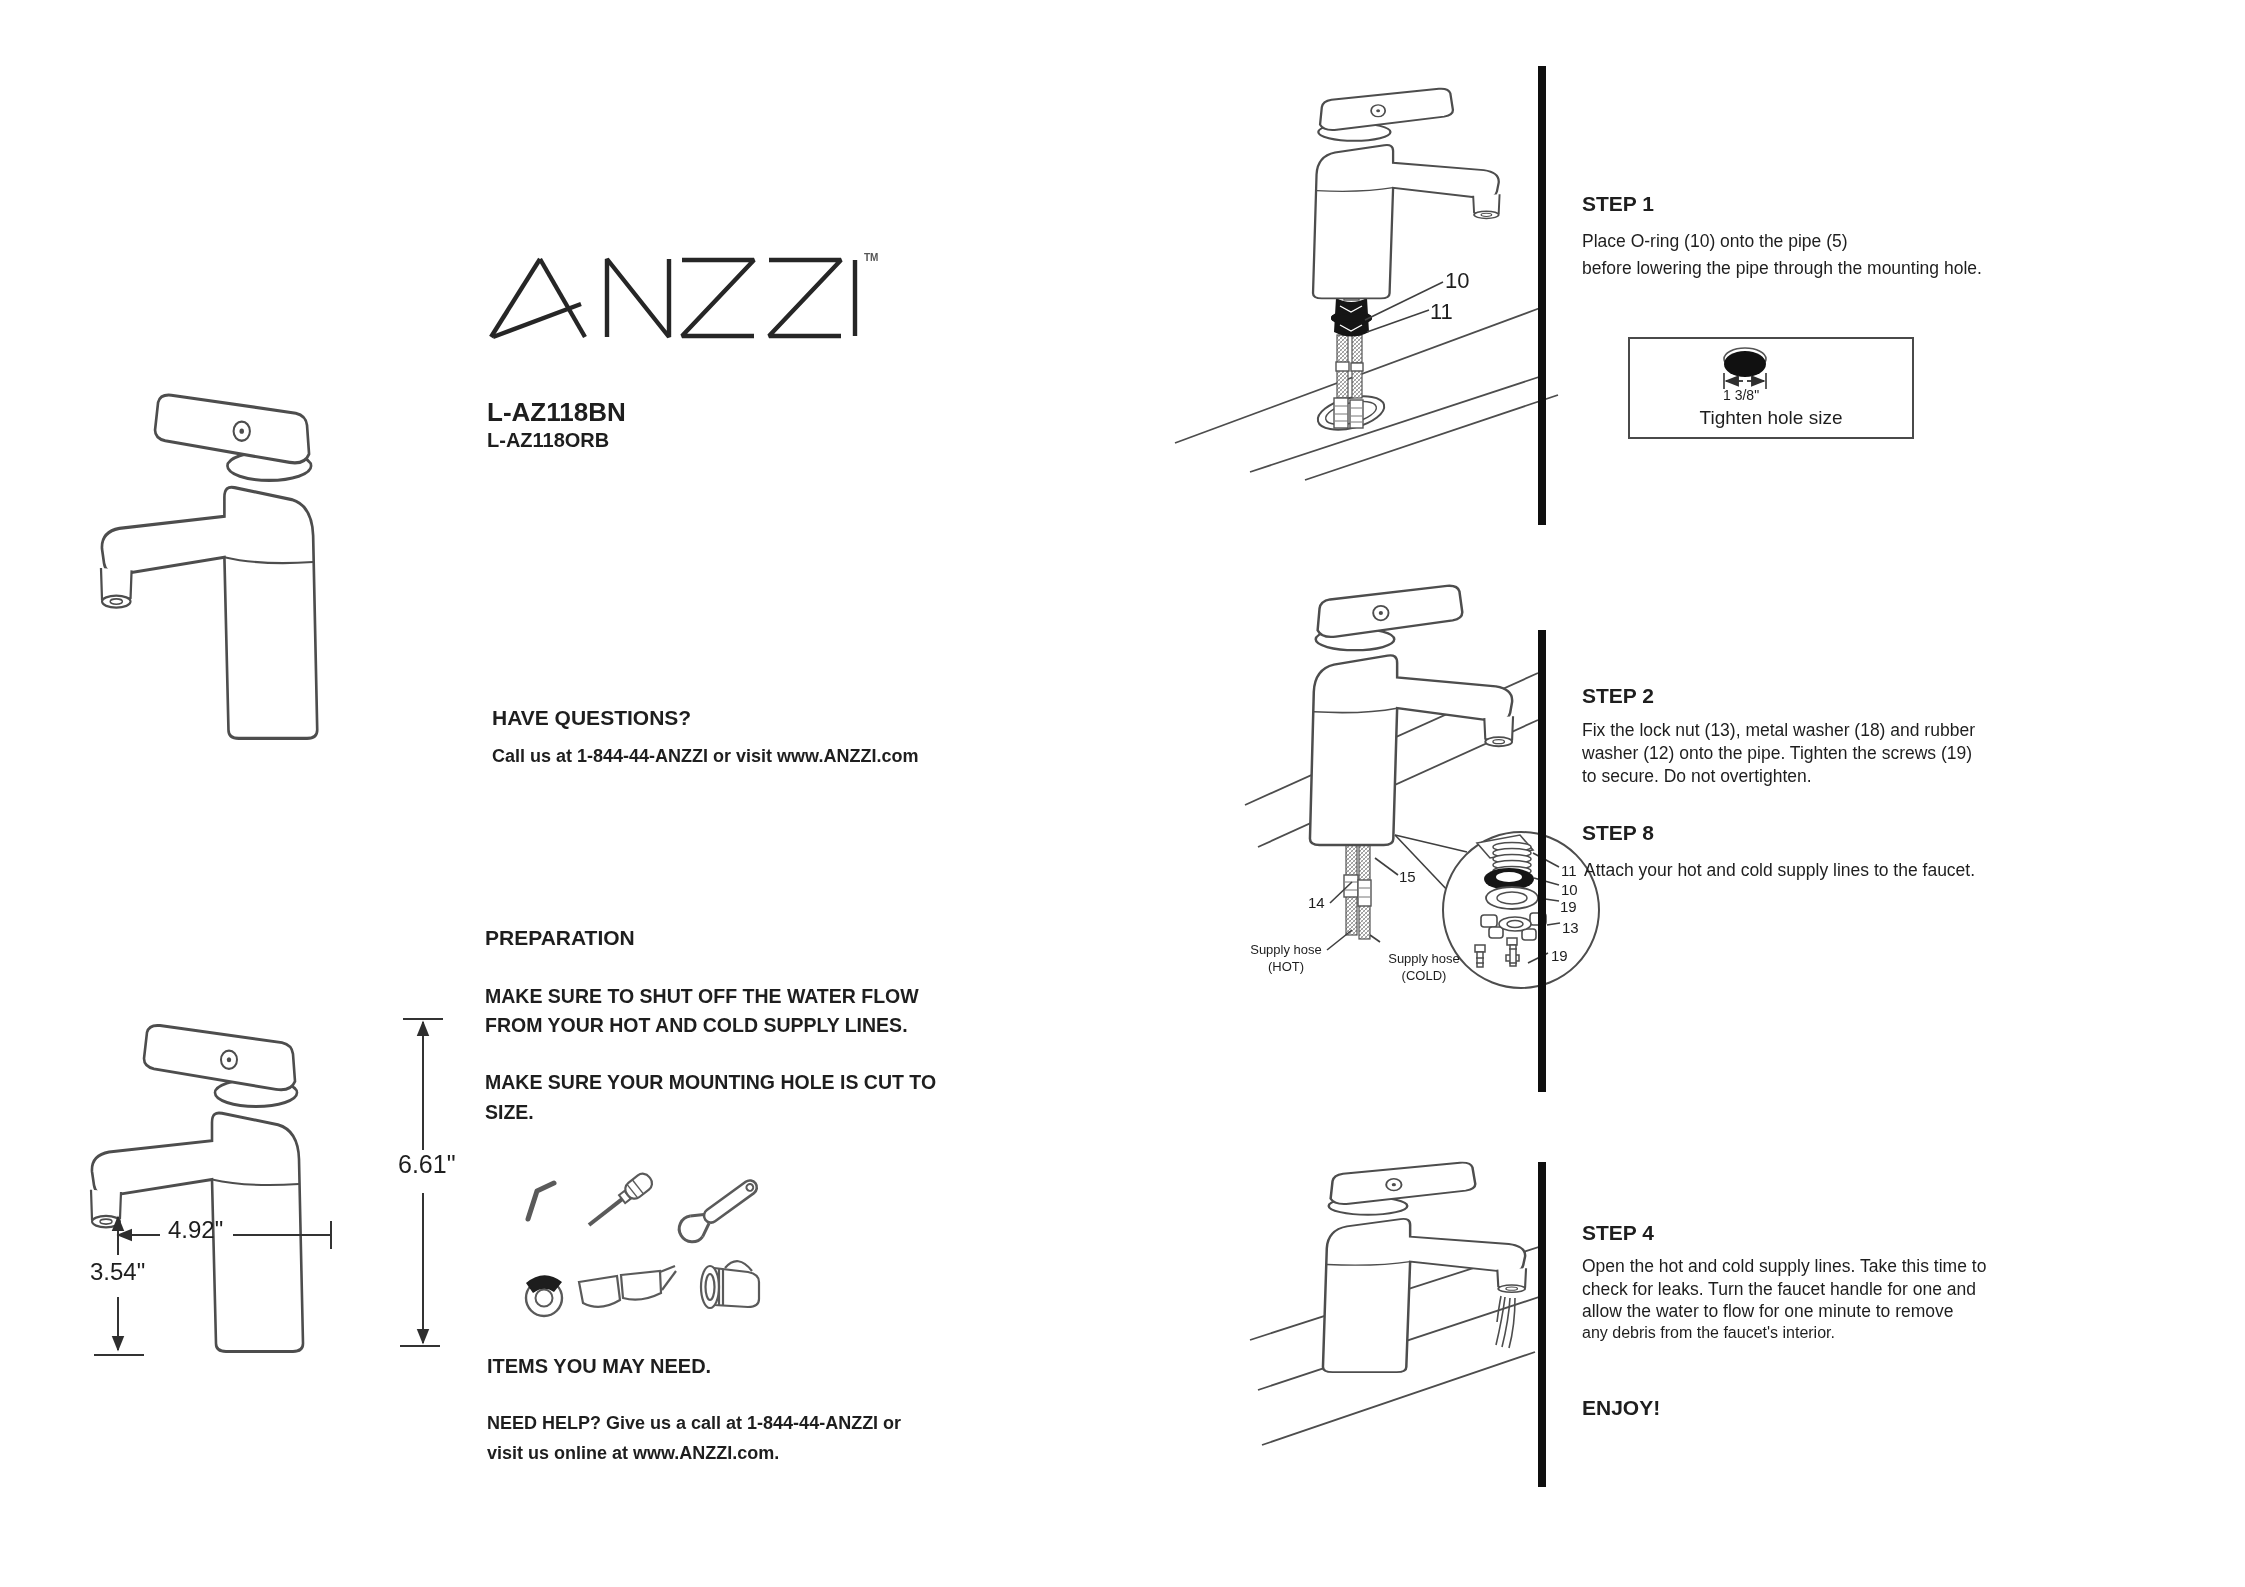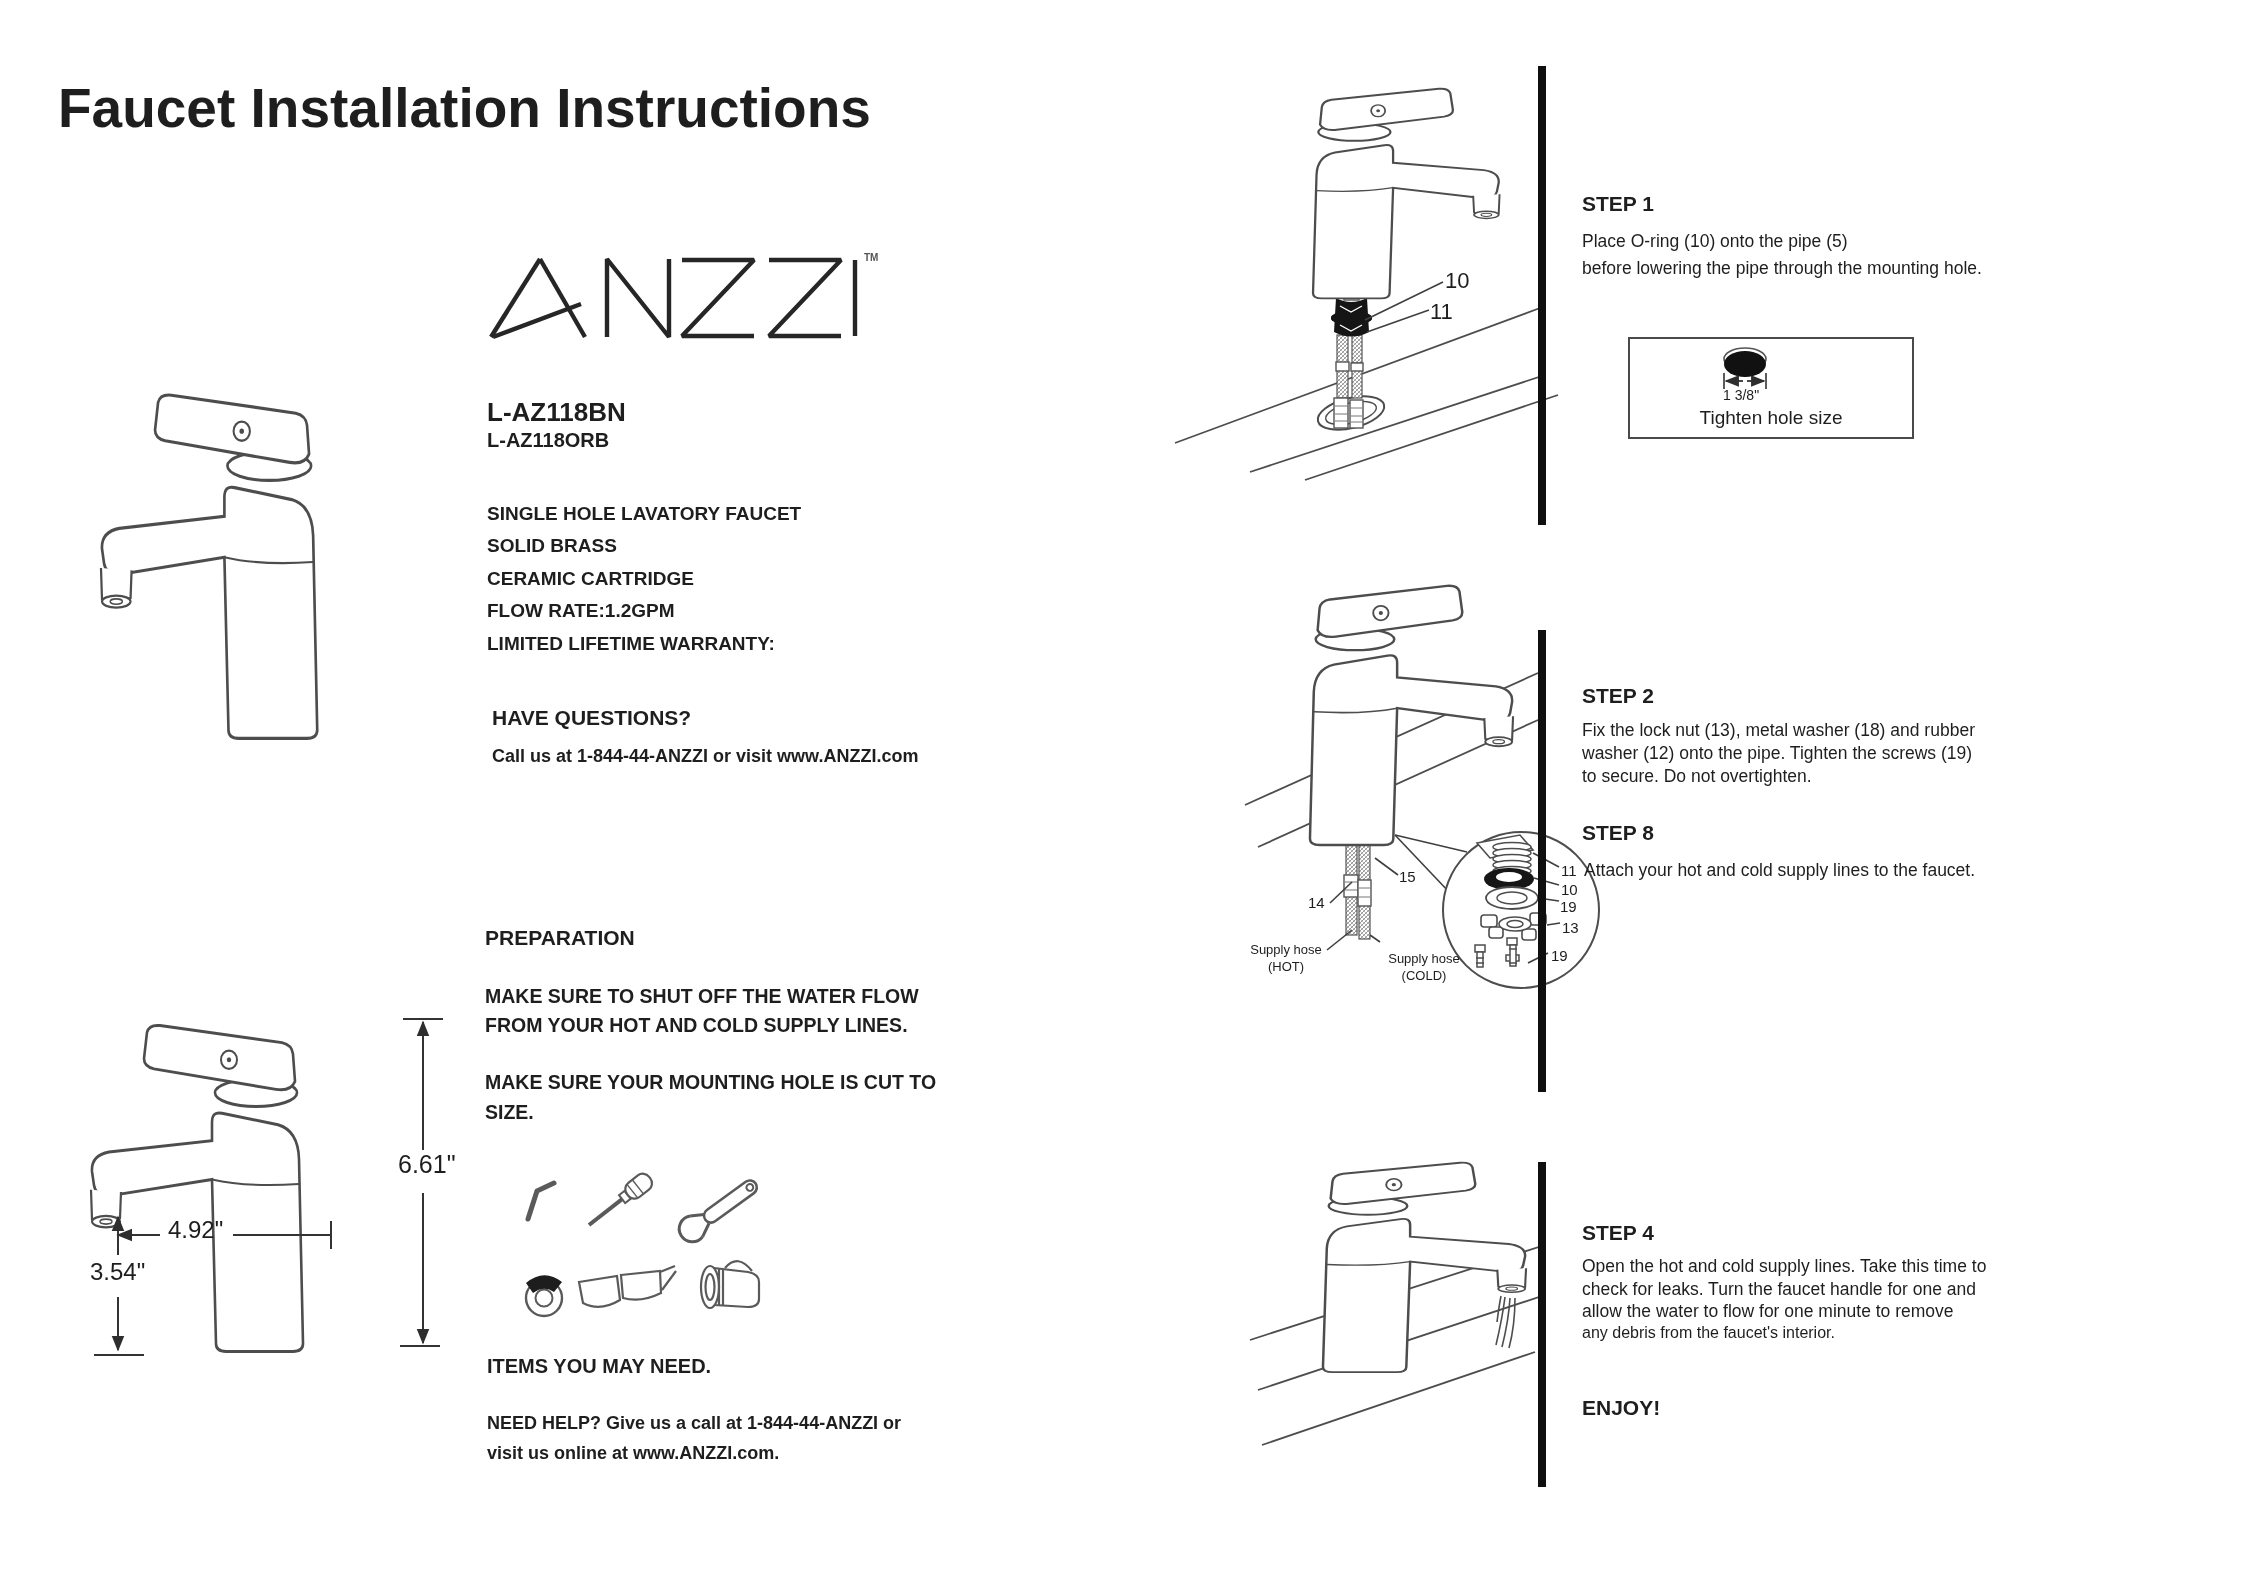--- a/index.html
+++ b/index.html
@@ -37,45 +37,37 @@
         <circle cx="163" cy="41" r="2.2" fill="#4d4d4d"></circle>
         <path d="M89,290 L93,128 Q94,103 114,98 L170,88 Q180,86 180,96 L180,112 L283,122 Q301,125 300,139 L298,151 Q296,162 280,160 L180,146 L176,290 Q176,297 166,297 L99,297 Q89,297 89,290 Z" fill="#fff" stroke="#4d4d4d" stroke-width="2.6"></path>
         <path d="M180,146 Q145,153 93,150" fill="none" stroke="#4d4d4d" stroke-width="1.8"></path>
         <path d="M271,157 L272,180 Q286,188 300,181 L301,155" fill="#fff" stroke="#4d4d4d" stroke-width="2.2"></path>
         <ellipse cx="286" cy="183" rx="14" ry="5" fill="#fff" stroke="#4d4d4d" stroke-width="2"></ellipse>
         <ellipse cx="286" cy="183" rx="6" ry="2.2" fill="none" stroke="#4d4d4d" stroke-width="1.4"></ellipse>
       </g>
     </defs>
   </svg>
 
-  <div class="abs b ws" style="left:58px;top:76px;font-size:55px;">Faucet Installation Instructions</div>
 
   <svg class="diag" style="left:488px;top:256px;" width="372" height="84" viewBox="0 0 372 84">
     <g stroke="#262626" stroke-width="4.4" fill="none" stroke-linejoin="bevel">
       <path d="M52,3 L3,81"></path>
         <path d="M52,3 L97,81"></path>
         <path d="M5,81 L93,48"></path>
       <path d="M119,81 L119,3 L181,81 L181,3"></path>
       <path d="M194,4 L266,4 L194,80 L266,80"></path>
       <path d="M281,4 L353,4 L281,80 L353,80"></path>
       <path d="M367,4 L367,80"></path>
     </g>
   </svg>
   <div class="abs b" style="left:864px;top:252px;font-size:10px;color:#555;">TM</div>
 
   <div class="abs b ws" style="left:487px;top:397px;font-size:26px;">L-AZ118BN</div>
   <div class="abs b ws" style="left:487px;top:429px;font-size:20px;">L-AZ118ORB</div>
 
-  <div class="abs" style="left:487px;top:498px;font-size:19px;font-weight:700;line-height:32.4px;">
-    <div>SINGLE HOLE LAVATORY FAUCET</div>
-    <div>SOLID BRASS</div>
-    <div>CERAMIC CARTRIDGE</div>
-    <div>FLOW RATE:1.2GPM</div>
-    <div>LIMITED LIFETIME WARRANTY:</div>
-  </div>
 
   <div class="abs b ws" style="left:492px;top:706px;font-size:21px;">HAVE QUESTIONS?</div>
   <div class="abs b ws" style="left:492px;top:746px;font-size:18px;">Call us at 1-844-44-ANZZI or visit www.ANZZI.com</div>
 
   <svg class="diag" style="left:60px;top:370px;" width="370" height="385">
     <use href="#faucet-g" transform="translate(348,12) scale(-1.02,1.2)"></use>
   </svg>
 
   <div class="abs b ws" style="left:485px;top:926px;font-size:21px;">PREPARATION</div>
   <div class="abs b ws" style="left:485px;top:985px;font-size:19.5px;">MAKE SURE TO SHUT OFF THE WATER FLOW</div>

